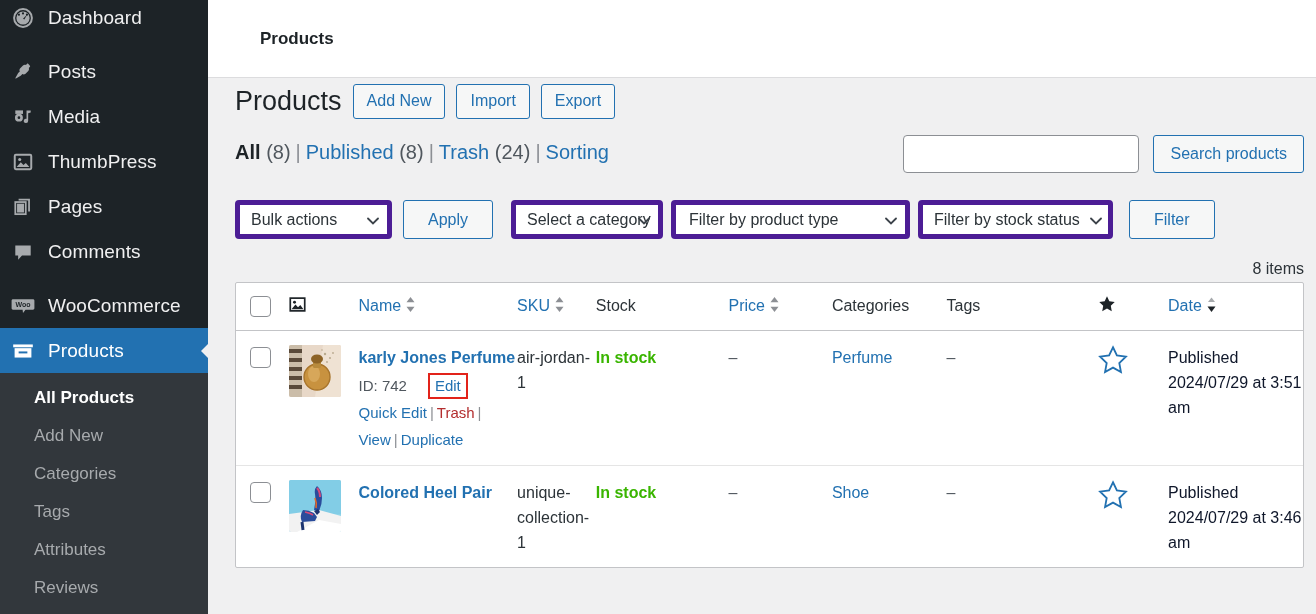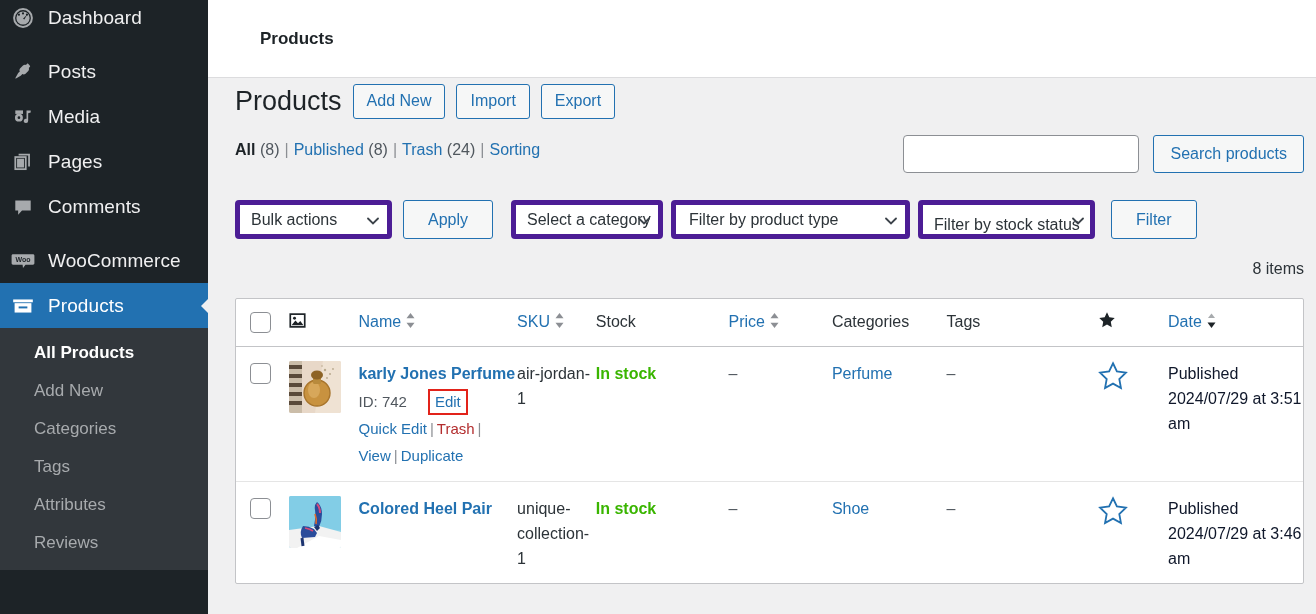--- a/index.html
+++ b/index.html
@@ -117,21 +117,21 @@
     color: #2271b1;
     font-size: 16px;
     padding: 6px 13px 7px;
     cursor: pointer;
     line-height: 1.2;
     white-space: nowrap;
   }
 
   #subsubsub {
     position: absolute; left: 27px; top: 63px;
-    font-size: 16px; color: #2c3338;
+    font-size: 20px; color: #2c3338;
     white-space: nowrap;
   }
   #subsubsub a { color: #2271b1; text-decoration: none; cursor: pointer; }
   #subsubsub .cur { color: #1d2327; font-weight: bold; }
   #subsubsub .cnt { color: #50575e; }
   #subsubsub .bar { color: #8c8f94; padding: 0 5px; }
 
   
   #search-wrap {
     position: absolute; right: 12px; top: 57px;
@@ -179,21 +179,21 @@
     white-space: nowrap;
   }
   .sel .chev {
     position: absolute; right: 11px; top: 50%; margin-top: -3px;
     width: 9px; height: 6px;
   }
   .sel .chev svg { display:block; }
   #sel-bulk { width: 157px; }
   #sel-cat  { width: 152px; }
   #sel-type { width: 239px; padding-left: 13px; }
-  #sel-stock{ width: 177px; padding-right: 24px; align-items: flex-end; }
+  #sel-stock{ width: 195px; padding-right: 24px; }
   #sel-stock .chev { right: 9px; }
   .smallbtn {
     height: 39px;
     border: 1px solid #2271b1;
     border-radius: 3px;
     background: #f6f7f7;
     color: #2271b1;
     font-size: 16px;
     padding: 0 24px;
     cursor: pointer;
@@ -203,21 +203,21 @@
   #btn-apply { margin-left: 3px; margin-right: 10px; }
   #btn-filter { margin-left: 8px; }
 
   #item-count {
     position: absolute; right: 12px; top: 182px;
     font-size: 16px; color: #2c3338;
   }
 
   
   #table-wrap {
-    position: absolute; left: 27px; top: 220px;
+    position: absolute; left: 27px; top: 204px;
     width: 1069px;
     background: #fff;
     border: 1px solid #c3c4c7;
     border-radius: 2px;
     overflow: hidden;
   }
   table { border-collapse: collapse; width: 100%; table-layout: fixed; }
   thead th {
     height: 47px;
     text-align: left;
@@ -331,20 +331,30 @@
         <svg width="22" height="22" viewBox="0 0 20 20">
             <path d="M3 4h7v3.2H3z" fill="#a7aaad"></path>
             <circle cx="6.3" cy="10.6" r="3.6" fill="#a7aaad"></circle>
             <circle cx="6.3" cy="10.6" r="1.2" fill="#1d2327"></circle>
             <path d="M13.2 4.2v7.4a2 2 0 1 0 1.5 1.9V6.7l2.3-.7V4z" fill="#a7aaad"></path>
           </svg>
       </span>
       <span class="mi-label">Media</span>
     </div>
 
+    <div class="menu-item">
+      <span class="mi-icon">
+        <svg width="22" height="22" viewBox="0 0 20 20">
+            <rect x="2.5" y="3.5" width="15" height="13" rx="1" fill="none" stroke="#a7aaad" stroke-width="1.8"></rect>
+            <circle cx="7" cy="7.8" r="1.4" fill="#a7aaad"></circle>
+            <path d="M4.2 14.5 8 10.2l2.4 2.6 2.2-2 3.2 3.7z" fill="#a7aaad"></path>
+          </svg>
+      </span>
+      <span class="mi-label">ThumbPress</span>
+    </div>
 
     <div class="menu-item">
       <span class="mi-icon">
         <svg width="22" height="22" viewBox="0 0 20 20">
             <rect x="3" y="5.5" width="9.5" height="11" fill="none" stroke="#a7aaad" stroke-width="1.6"></rect>
             <path d="M6 3.2h9.5v11" fill="none" stroke="#a7aaad" stroke-width="1.6"></path>
             <rect x="4.6" y="7" width="6.3" height="8" fill="#a7aaad"></rect>
           </svg>
       </span>
       <span class="mi-label">Pages</span>

